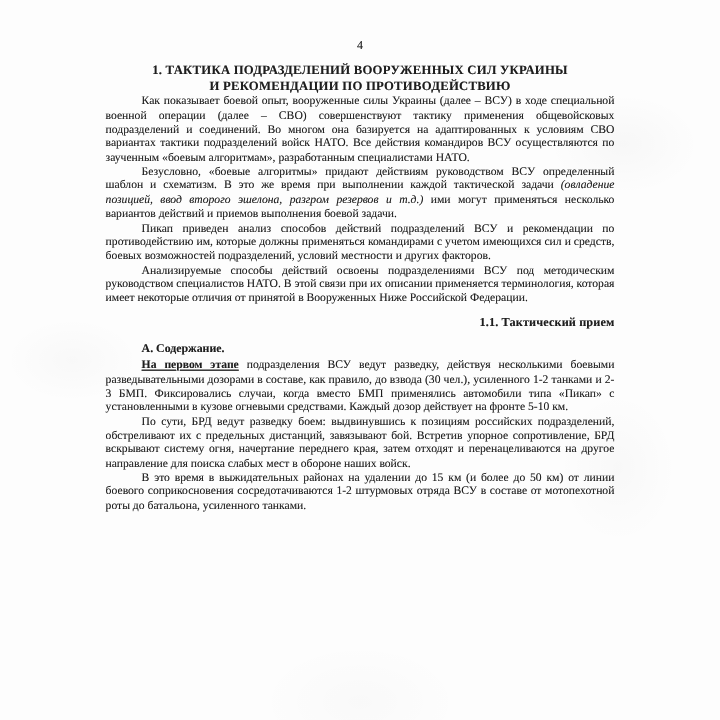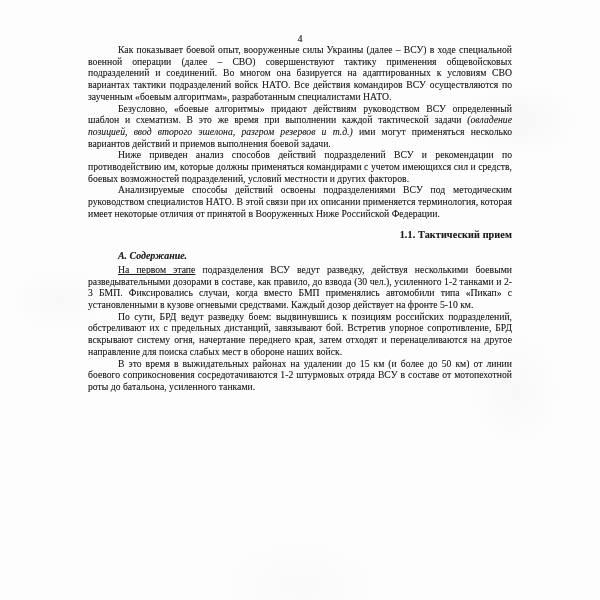--- a/index.html
+++ b/index.html
@@ -56,57 +56,60 @@
     font-size: 9.7px;
     line-height: 11.7px;
     text-shadow: 0 0 0.4px rgba(0,0,0,0.35);
   }
   .paras p {
     margin: 0;
     text-indent: 30px;
     text-align: justify;
   }
   .it { font-style: italic; }
-  .ul { text-decoration: underline; }
+  .ul { text-decoration: underline; font-weight: bold; }
   .section-heading {
     margin-top: 9px;
     text-align: right;
     font-weight: bold;
     font-size: 10.2px;
     line-height: 12.4px;
     letter-spacing: 0.1px;
     text-shadow: 0 0 0.4px rgba(0,0,0,0.4);
   }
   .subheading {
     margin-top: 9px;
     margin-bottom: 2px;
     font-weight: bold;
     font-size: 9.9px;
     line-height: 12px;
     text-indent: 30px;
     text-shadow: 0 0 0.4px rgba(0,0,0,0.4);
-    font-style: italic;
   }
   .paras.lower { margin-top: 2px; }
 </style>
 </head>
 <body>
 
 <div class="page">
   <div class="scan-noise"></div>
 
   <div class="col">
 
     <div class="pageno">4</div>
 
+    <div class="doc-title">
+      <div>1. ТАКТИКА ПОДРАЗДЕЛЕНИЙ ВООРУЖЕННЫХ СИЛ УКРАИНЫ</div>
+      <div>И РЕКОМЕНДАЦИИ ПО ПРОТИВОДЕЙСТВИЮ</div>
+    </div>
 
     <div class="paras">
         <p><span>Как показывает боевой опыт, вооруженные силы Украины (далее – ВСУ) в ходе специальной военной операции (далее – СВО) совершенствуют тактику применения общевойсковых подразделений и соединений. Во многом она базируется на адаптированных к условиям СВО вариантах тактики подразделений войск НАТО. Все действия командиров ВСУ осуществляются по заученным «боевым алгоритмам», разработанным специалистами НАТО.</span></p>
         <p><span>Безусловно, «боевые алгоритмы» придают действиям руководством ВСУ определенный шаблон и схематизм. В это же время при выполнении каждой тактической задачи </span><span class="it">(овладение позицией, ввод второго эшелона, разгром резервов и т.д.)</span><span> ими могут применяться несколько вариантов действий и приемов выполнения боевой задачи.</span></p>
-        <p><span>Ниже приведен анализ способов действий подразделений ВСУ и рекомендации по противодействию им, которые должны применяться командирами с учетом имеющихся сил и средств, боевых возможностей подразделений, условий местности и других факторов.</span></p>
+        <p><span>Пикап приведен анализ способов действий подразделений ВСУ и рекомендации по противодействию им, которые должны применяться командирами с учетом имеющихся сил и средств, боевых возможностей подразделений, условий местности и других факторов.</span></p>
         <p><span>Анализируемые способы действий освоены подразделениями ВСУ под методическим руководством специалистов НАТО. В этой связи при их описании применяется терминология, которая имеет некоторые отличия от принятой в Вооруженных Ниже Российской Федерации.</span></p>
       </div>
 
     <div class="section-heading">
       <div>1.1. Тактический прием</div>
     </div>
 
     <div class="subheading">А. Содержание.</div>
 
     <div class="paras lower">

